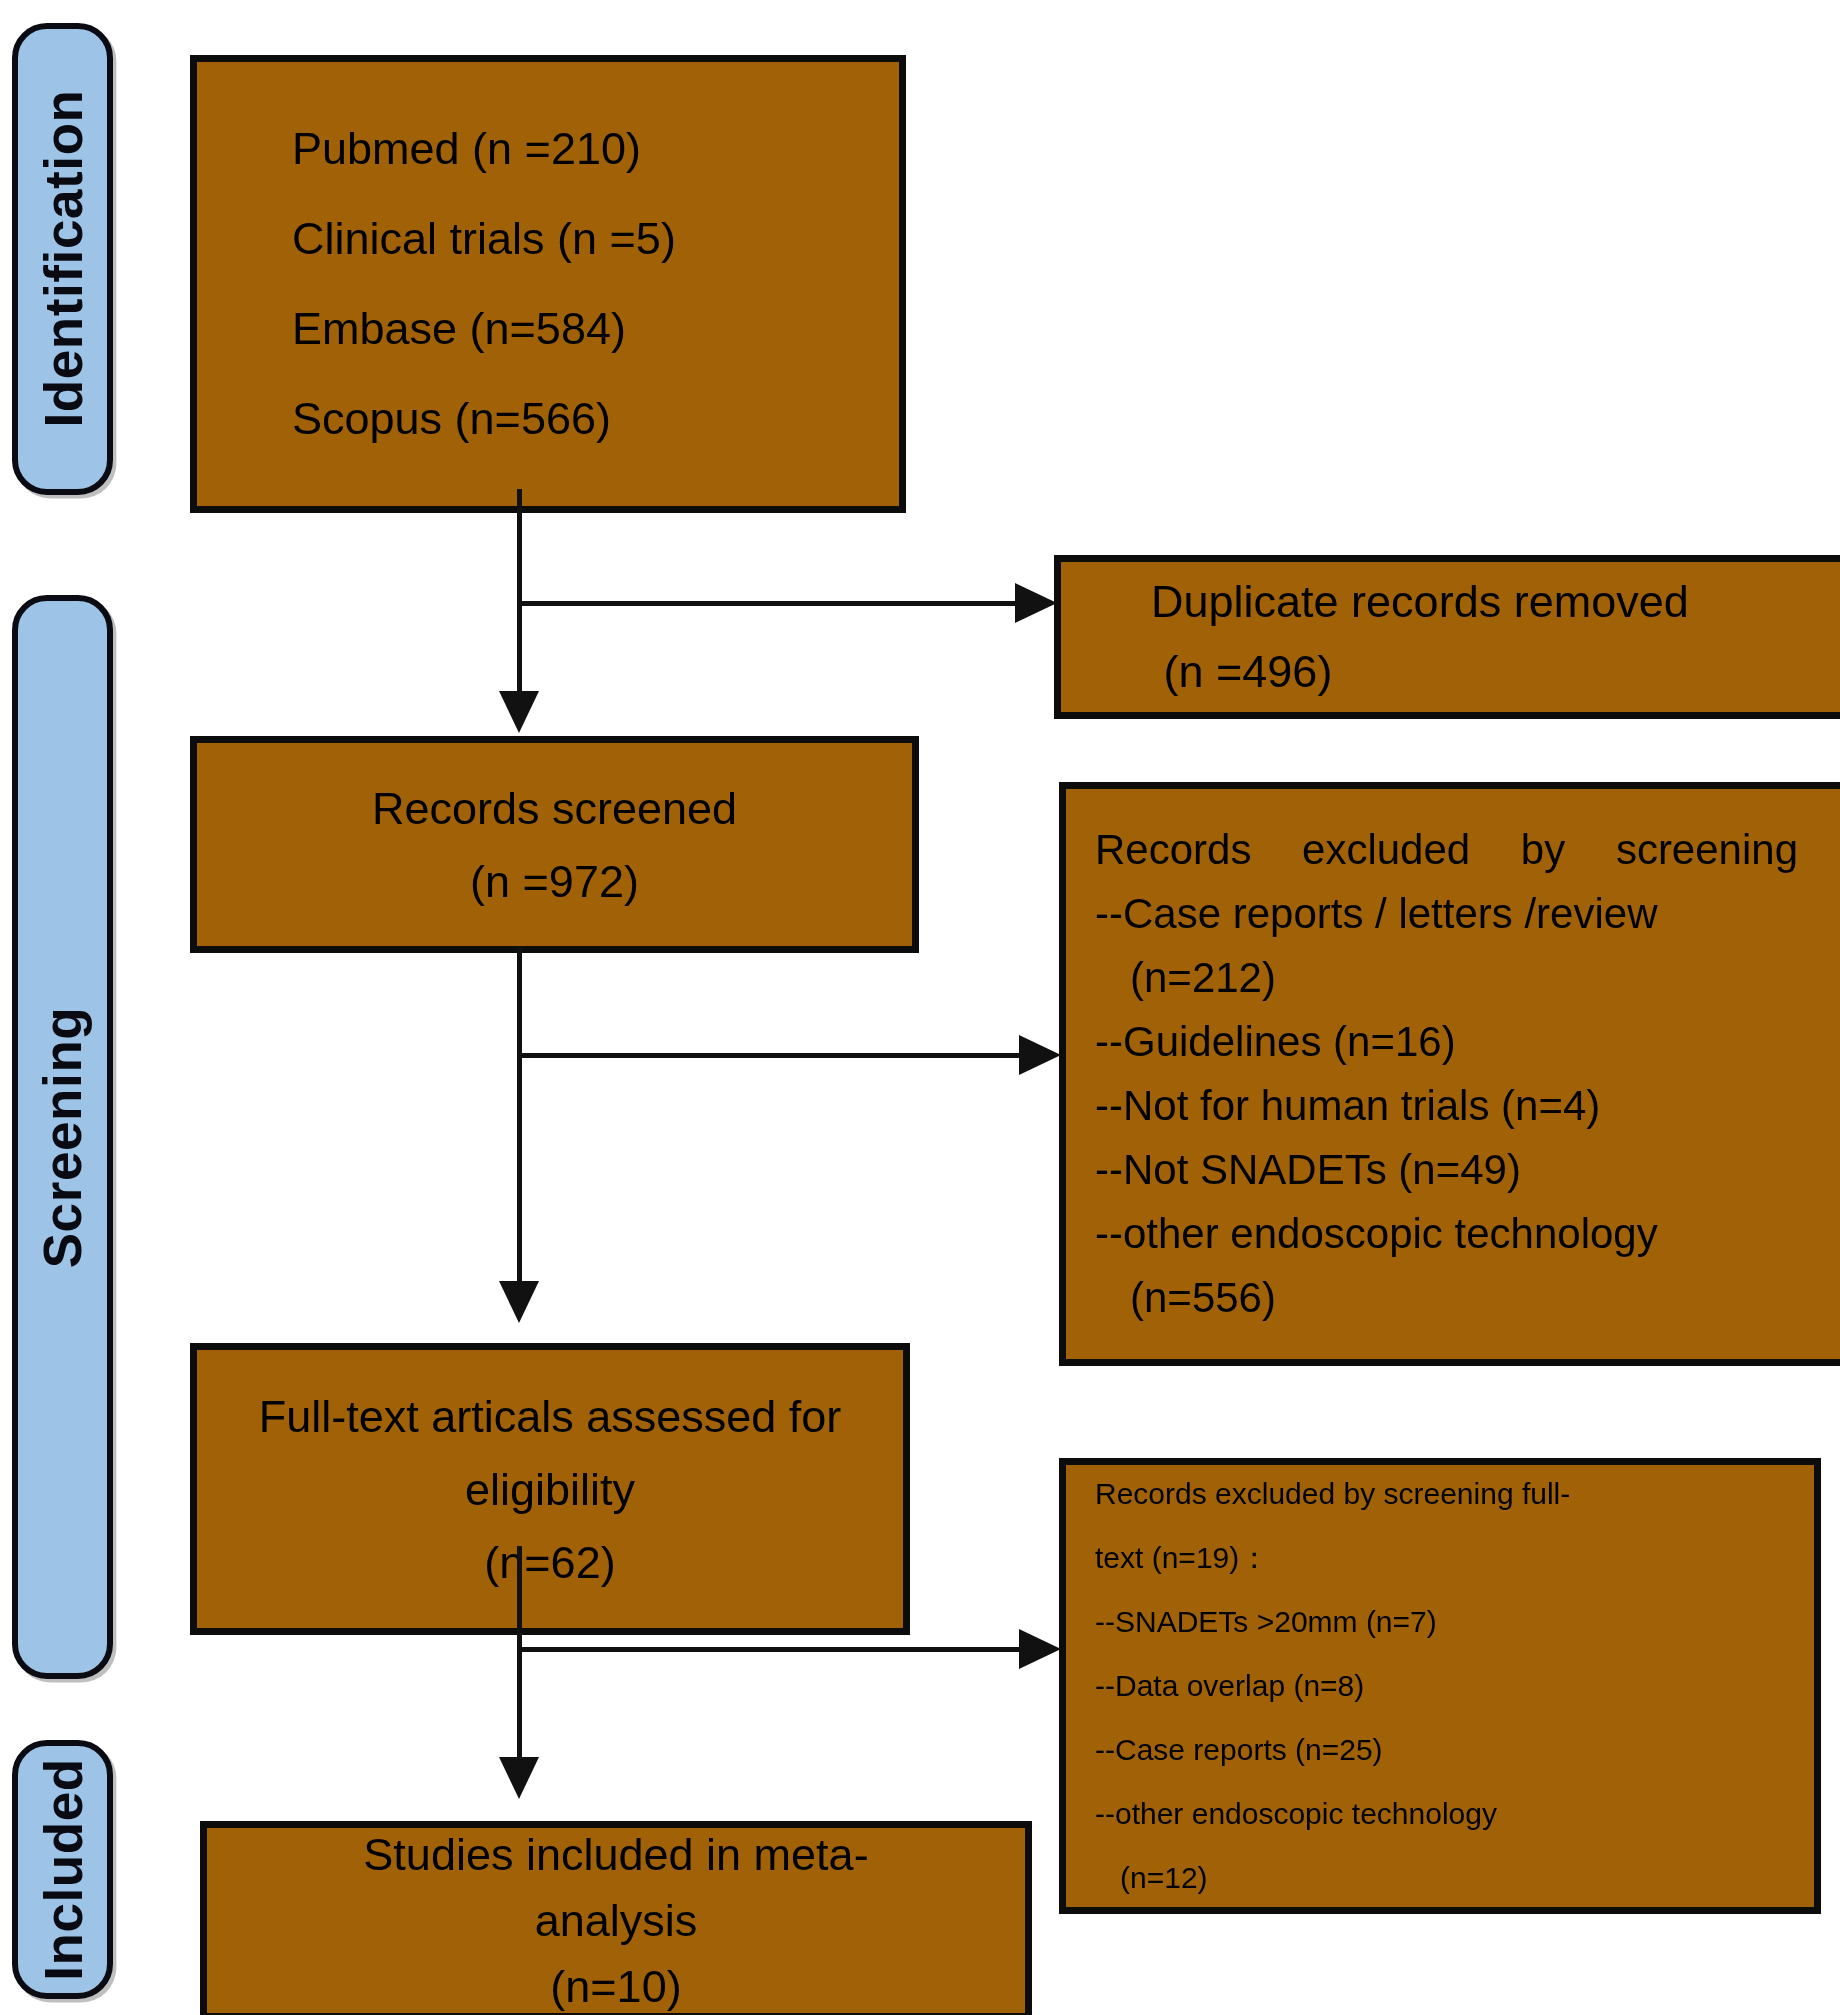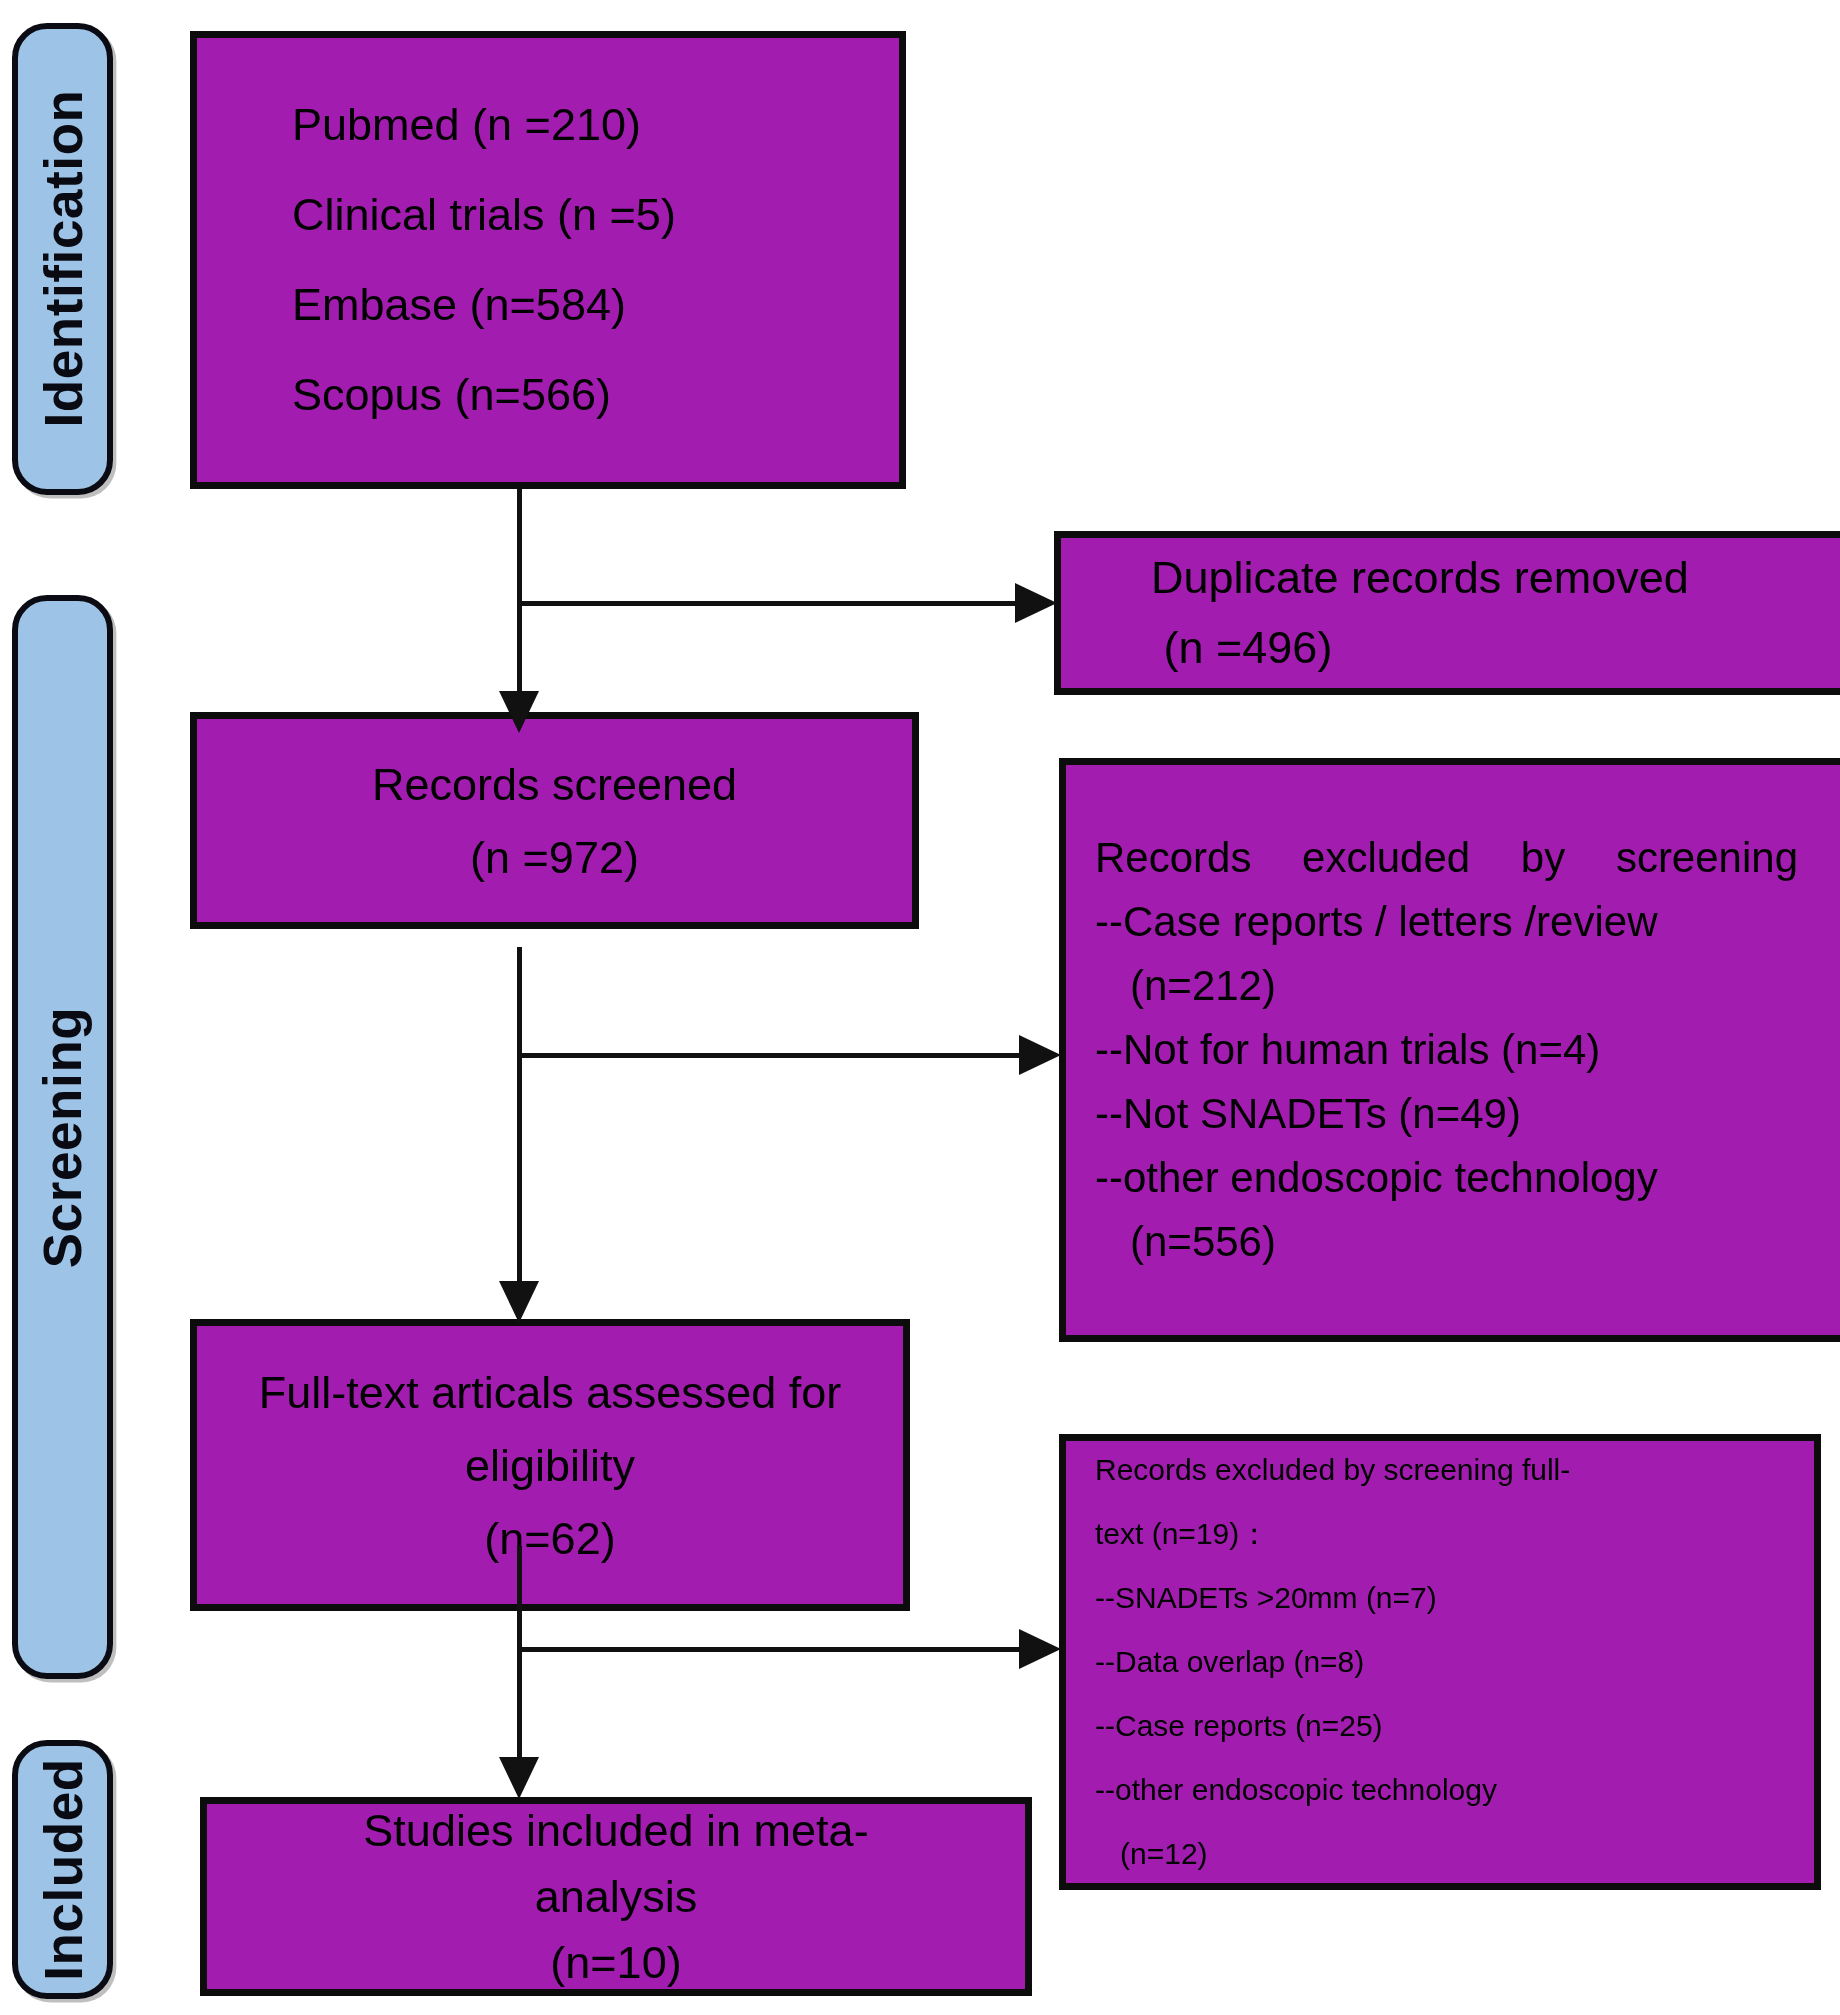--- a/index.html
+++ b/index.html
@@ -23,24 +23,24 @@
   }
   .pill-label{
     transform:rotate(-90deg);
     white-space:nowrap;
     font-size:53px;font-weight:bold;color:#0a0a12;
     letter-spacing:0.6px;
   }
   
   .fbox{
     position:absolute;
-    background:#a21caf;
+    background:#a16207;
     border:7.3px solid #0c0c0c;
     box-sizing:border-box;
-    display:flex;flex-direction:column;justify-content:center;
+    display:flex;flex-direction:column;justify-content:center;margin-top:24px;
   }
   .fbox .tline{white-space:pre;}
   .box-left-text{align-items:flex-start;}
   .box-center-text{align-items:center;text-align:center;}
   #box-sources .tline{font-size:45px;line-height:90px;padding-left:95px;}
   #box-duplicates .tline{font-size:45px;line-height:70px;padding-left:90px;}
   #box-screened .tline{font-size:45px;line-height:73px;}
   #box-excluded-ta .tline{font-size:42px;line-height:64px;padding-left:29px;padding-right:17px;}
   #box-excluded-ta .tline:nth-child(1){word-spacing:39px;}
   #box-fulltext .tline{font-size:45px;line-height:73px;}
@@ -90,20 +90,21 @@
 
   <div id="box-screened" class="fbox box-center-text" style="left:190px;top:712px;width:729px;height:217px;">
       <div class="tline">Records screened</div>
       <div class="tline">(n =972)</div>
     </div>
 
   <div id="box-excluded-ta" class="fbox box-left-text" style="left:1059px;top:758px;width:902px;height:584px;">
       <div class="tline">Records excluded by screening</div>
       <div class="tline">--Case reports / letters /review</div>
       <div class="tline">   (n=212)</div>
+      <div class="tline">--Guidelines (n=16)</div>
       <div class="tline">--Not for human trials (n=4)</div>
       <div class="tline">--Not SNADETs (n=49)</div>
       <div class="tline">--other endoscopic technology</div>
       <div class="tline">   (n=556)</div>
     </div>
 
   <div id="box-fulltext" class="fbox box-center-text" style="left:190px;top:1319px;width:720px;height:292px;">
       <div class="tline">Full-text articals assessed for</div>
       <div class="tline">eligibility</div>
       <div class="tline">(n=62)</div>

